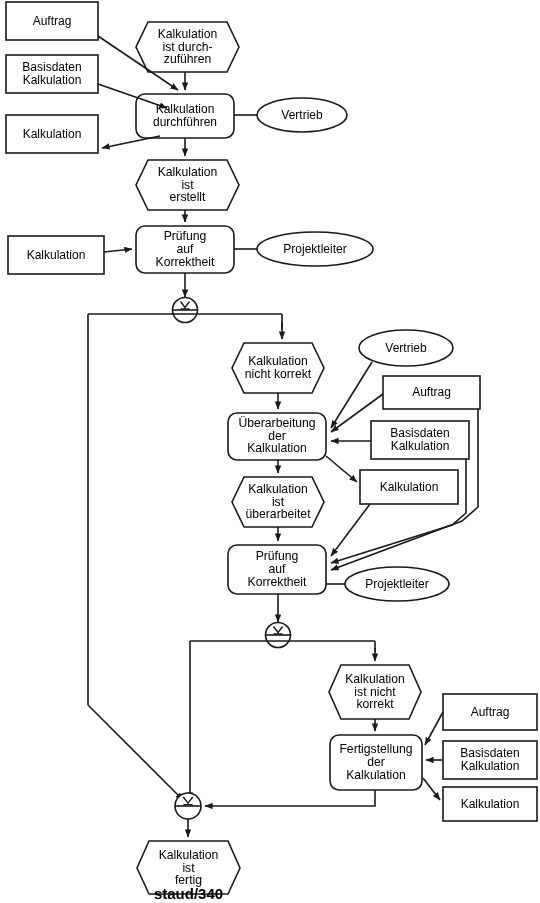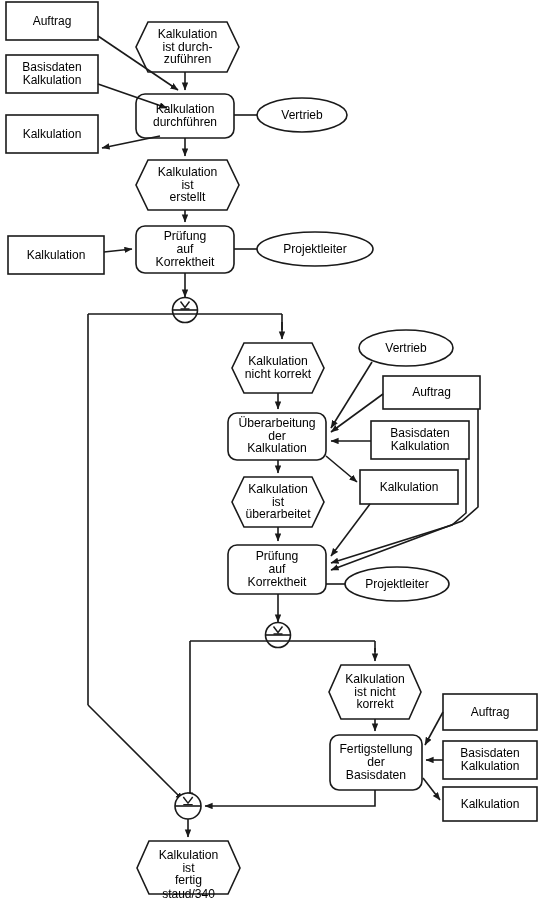--- a/index.html
+++ b/index.html
@@ -5,21 +5,21 @@
   html,body{margin:0;padding:0;background:#fff;}
   body{width:540px;height:903px;overflow:hidden;
        font-family:"Liberation Sans","DejaVu Sans",sans-serif;}
   #stage{position:relative;width:540px;height:903px;background:#ffffff;}
   svg#canvas{position:absolute;left:0;top:0;width:540px;height:903px;}
   .lbl{position:absolute;display:flex;align-items:center;justify-content:center;
        text-align:center;line-height:1.06;color:#000;pointer-events:none;
        white-space:pre-line;}
   .f13{font-size:12px;}
   .f12{font-size:12.2px;}
-  .f9{font-size:12px;}
+  .f9{font-size:15px;font-weight:bold;}
   .hit{position:absolute;}
 </style>
 </head>
 <body>
 
 <div id="stage">
 
   <svg id="canvas" viewBox="0 0 540 903">
     <defs>
       <marker id="ar" markerWidth="9" markerHeight="9" refX="7.6" refY="3.2" orient="auto" markerUnits="userSpaceOnUse">
@@ -181,21 +181,21 @@
 Korrektheit</div>
 
   <div class="lbl f13 hit" style="left:345px;top:567px;width:104px;height:34px;">Projektleiter</div>
 
   <div class="lbl f12 hit" style="left:329px;top:667px;width:92px;height:50px;">Kalkulation
 ist nicht
 korrekt</div>
 
   <div class="lbl f12 hit" style="left:328px;top:735px;width:96px;height:55px;">Fertigstellung
 der
-Basisdaten</div>
+Kalkulation</div>
 
   <div class="lbl f13 hit" style="left:443px;top:694px;width:94px;height:36px;">Auftrag</div>
   <div class="lbl f13 hit" style="left:443px;top:741px;width:94px;height:38px;">Basisdaten
 Kalkulation</div>
   <div class="lbl f13 hit" style="left:443px;top:787px;width:94px;height:34px;">Kalkulation</div>
 
   <div class="lbl f12 hit" style="left:137px;top:843px;width:103px;height:50px;">Kalkulation
 ist
 fertig</div>
 

